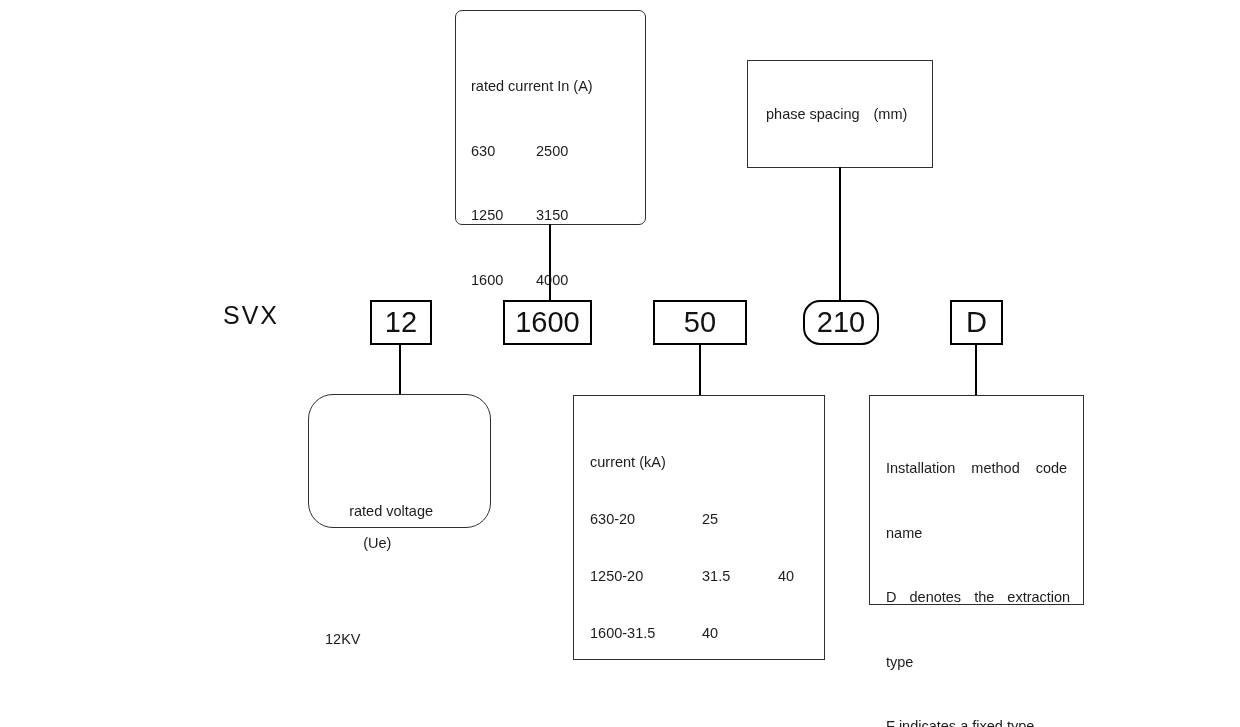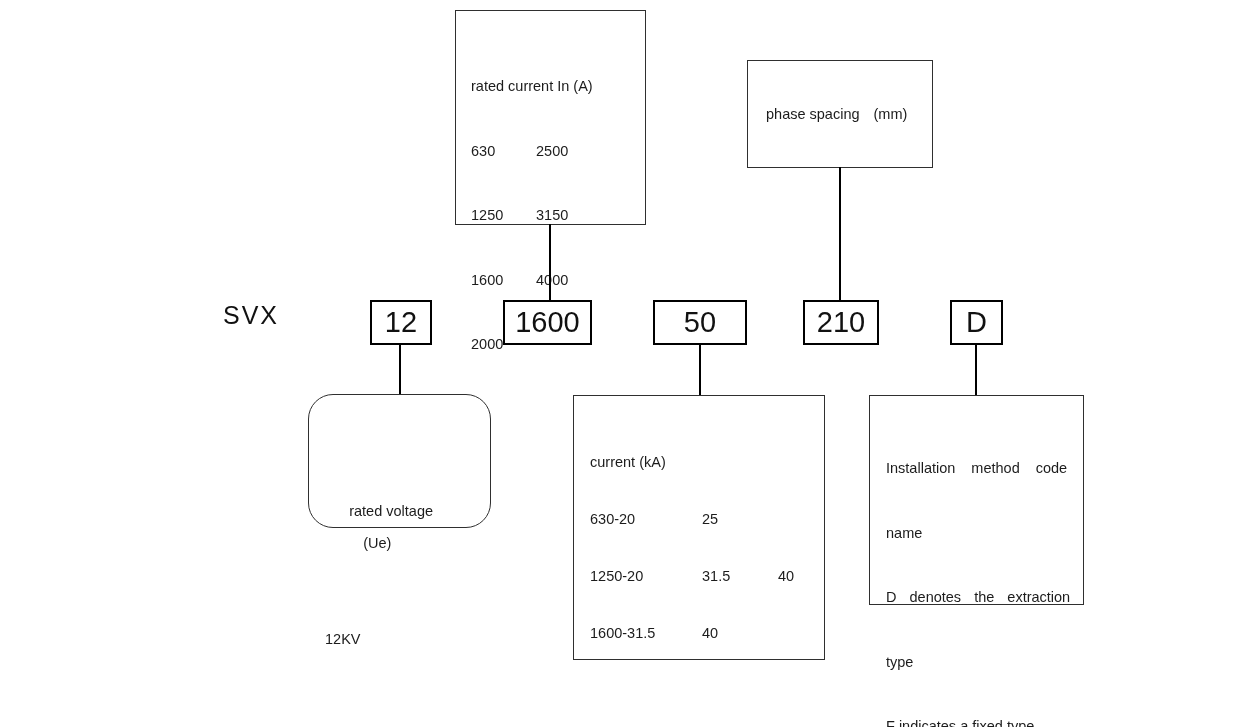--- a/index.html
+++ b/index.html
@@ -50,20 +50,21 @@
     left: 223px;
     top: 301px;
     font-size: 25px;
     letter-spacing: 2px;
     color: #111111;
   }
   
   .rated-current-box {
     left: 455px; top: 10px; width: 191px; height: 215px;
     padding: 27px 10px 0 15px;
+    border-radius: 7px;
   }
   .rated-current-box .line { line-height: 32.5px; }
   .rc-row { display: flex; line-height: 32.5px; }
   .rc-c1 { width: 65px; flex: 0 0 65px; }
   
   .phase-spacing-box {
     left: 747px; top: 60px; width: 186px; height: 108px;
     display: flex; align-items: center;
     padding-left: 18px;
   }
@@ -107,24 +108,20 @@
       <span>2500</span>
     </div>
     <div class="rc-row">
       <span class="rc-c1">1250</span>
       <span>3150</span>
     </div>
     <div class="rc-row">
       <span class="rc-c1">1600</span>
       <span>4000</span>
     </div>
-    <div class="rc-row">
-      <span class="rc-c1">2000</span>
-      <span></span>
-    </div>
   </div>
 
   <div class="big-box phase-spacing-box">
     <span>phase spacing</span>
     <span class="unit-gap">(mm)</span>
   </div>
 
   <div class="connector" style="left:549px; top:224px; height:76px;"></div>
   <div class="connector" style="left:839px; top:167px; height:133px;"></div>
   <div class="connector" style="left:399px; top:345px; height:49px;"></div>
@@ -135,21 +132,21 @@
 
   <div class="code-box" style="left:370px; width:62px;">
     <span>12</span>
   </div>
   <div class="code-box" style="left:503px; width:89px;">
     <span>1600</span>
   </div>
   <div class="code-box" style="left:653px; width:94px;">
     <span>50</span>
   </div>
-  <div class="code-box" style="left:803px; width:76px;">
+  <div class="code-box" style="left:803px; width:76px;border-radius:17px;">
     <span>210</span>
   </div>
   <div class="code-box" style="left:950px; width:53px;">
     <span>D</span>
   </div>
 
   <div class="big-box rated-voltage-box">
     <div class="line">
       <span>rated voltage</span>
       <span class="unit-gap">(Ue)</span>

